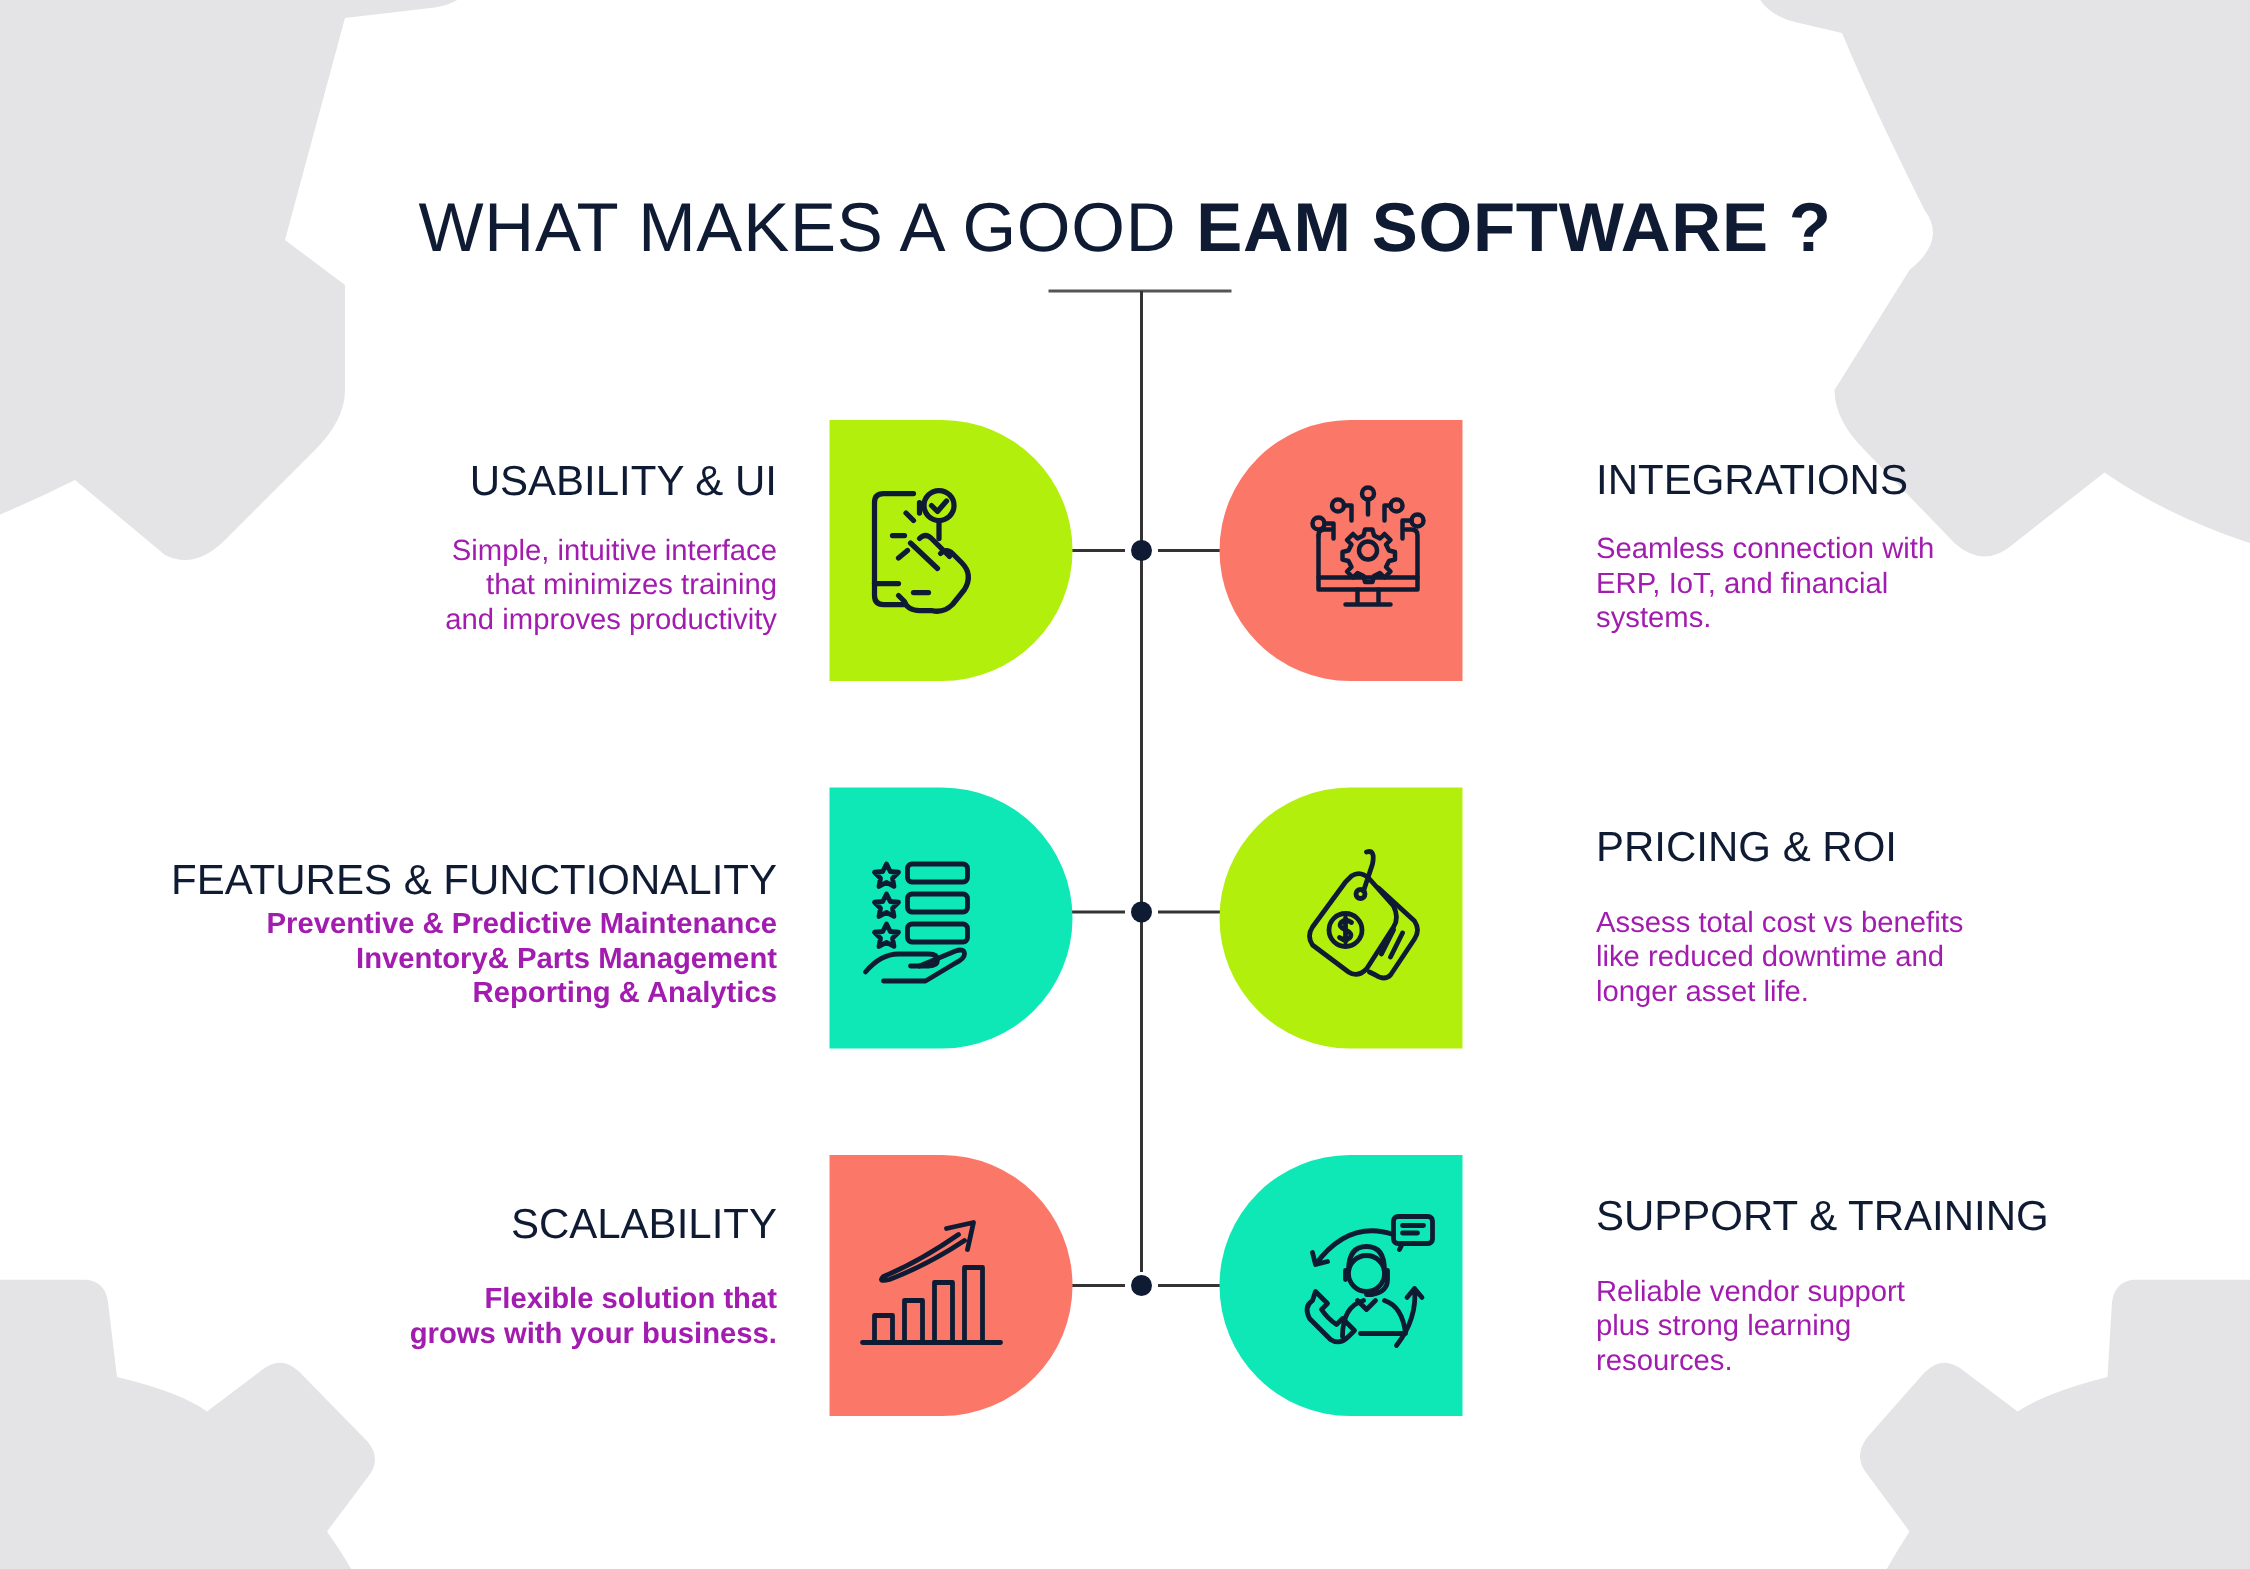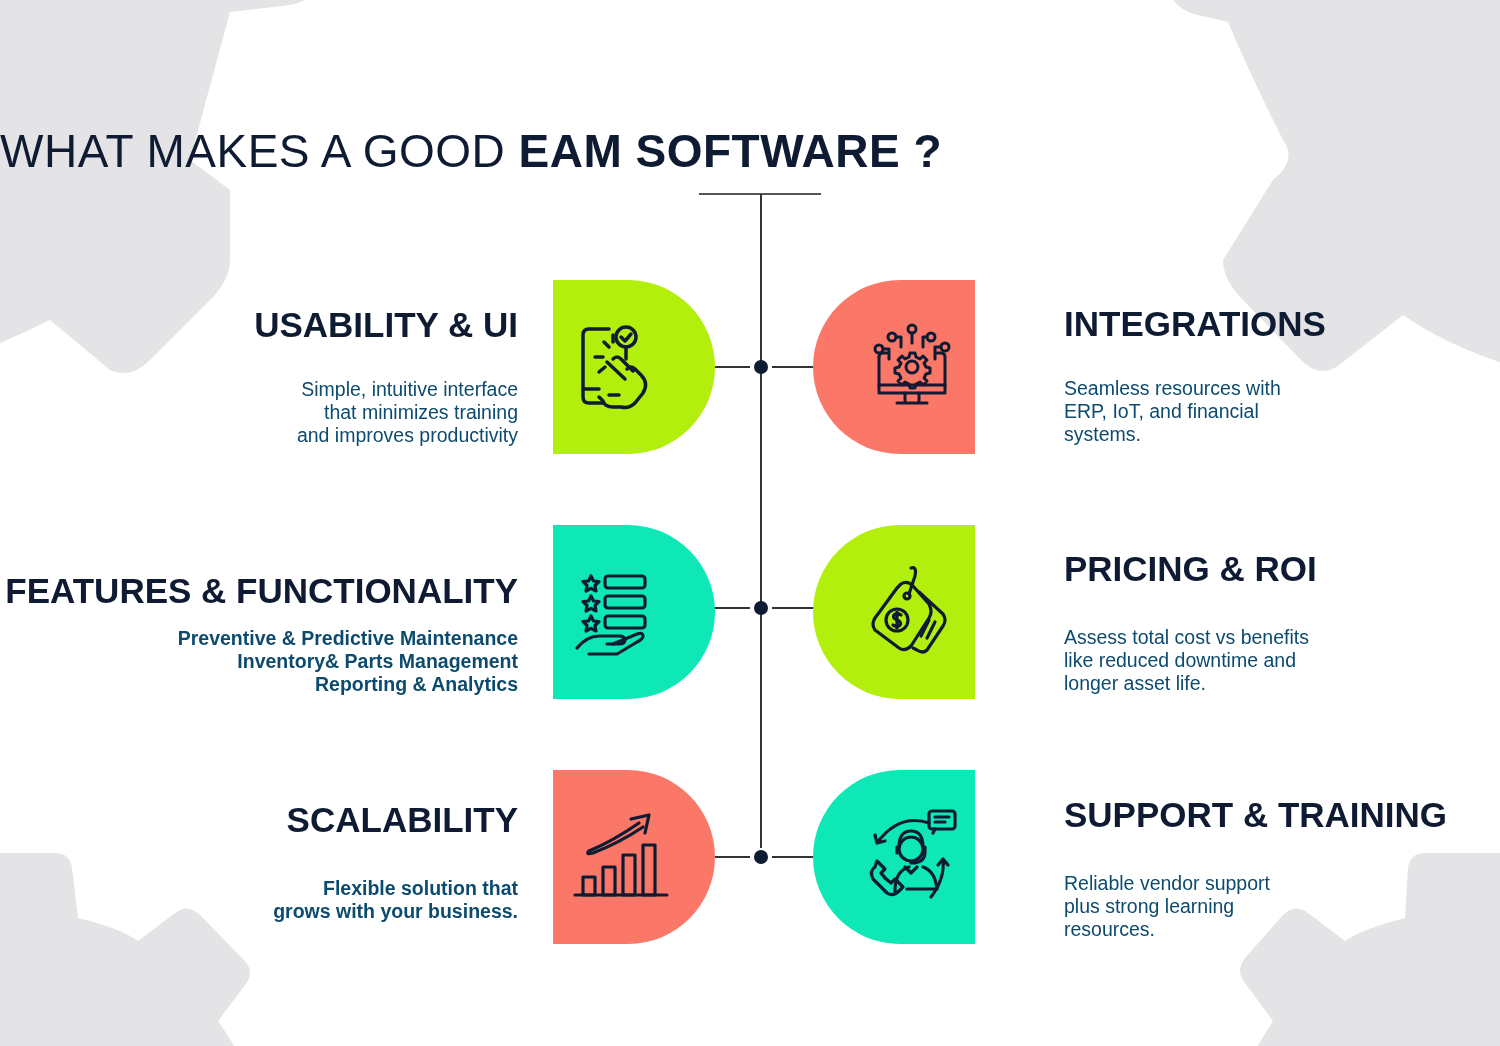--- a/index.html
+++ b/index.html
@@ -5,40 +5,40 @@
   html, body { margin: 0; padding: 0; }
   body {
     width: 1500px; height: 1046px; position: relative; overflow: hidden;
     background: #ffffff;
     font-family: "Liberation Sans", "DejaVu Sans", sans-serif;
     color: #0f1b33;
   }
   .gear { position: absolute; fill: #e4e4e6; }
   .title {
     position: absolute; left: 0; width: 1500px; top: 124px;
-    font-size: 46px; letter-spacing: 0.5px;
+    text-align: center; font-size: 46px; letter-spacing: 0.5px;
     color: #0f1b33;
   }
   .title .light { font-weight: 400; }
   .title .bold { font-weight: 700; }
   .tbar { position: absolute; left: 699px; top: 193px; width: 122px; height: 2px; background: #555; }
   .vline { position: absolute; left: 760px; top: 194px; width: 2px; height: 654px; background: #333; }
   .hline { position: absolute; height: 2px; background: #333; }
   .dot { position: absolute; width: 14px; height: 14px; border-radius: 50%; background: #0f1b33; }
   .card {
     position: absolute; width: 162px; height: 174px;
     display: flex; align-items: center; justify-content: center;
   }
   .card.left { border-radius: 0 87px 87px 0; }
   .card.right { border-radius: 87px 0 0 87px; }
   .card svg { width: 100px; height: 100px; }
   .card.left svg { margin-right: 30px; }
   .card.right svg { margin-left: 30px; }
-  .heading { position: absolute; font-weight: 700; font-size: 35px; color: #0f1b33; white-space: nowrap; }
-  .desc { position: absolute; font-size: 19.5px; line-height: 23px; color: #0c4a6e; white-space: pre-line; margin-top: 22px; }
+  .heading { position: absolute; font-weight: 400; font-size: 28px; color: #0f1b33; white-space: nowrap; }
+  .desc { position: absolute; font-size: 19.5px; line-height: 23px; color: #a21caf; white-space: pre-line; }
   .l-text { right: 982px; text-align: right; }
   .r-text { left: 1064px; text-align: left; }
 </style>
 </head>
 <body>
 
 <svg class="gear" style="left:-230px;top:-260px;width:560px;height:680px;" viewBox="0 0 560 680">
   <path d="M120 0 H550 V230 Q550 260 520 265 L460 272 Q420 420 420 420 L460 450 L460 520 Q460 540 440 560 L380 620 Q360 640 340 630 L280 580 Q200 620 120 640 L0 640 V0 Z"></path>
 </svg>
 <svg class="gear" style="left:1168px;top:-260px;width:400px;height:680px;" viewBox="0 0 400 680">
@@ -81,21 +81,21 @@
     <circle cx="57" cy="20" r="10"></circle>
     <path d="M52 20 l4 4 l6 -7"></path>
     <path d="M57 30 V42"></path>
     <path d="M40 30 l-5 -5 M34 40 l-8 0 M36 50 l-6 5 M44 25 l0 -7"></path>
     <path d="M38 45 L56 62 M44 42 q4 -4 8 0 l12 12 M58 52 q4 -4 8 0 l6 6 q8 8 2 18 l-8 10 q-6 6 -14 4 H44 q-8 0 -10 -6 l-4 -4"></path>
     <path d="M40 78 H50"></path>
   </svg>
 </div>
 
 <div class="heading r-text" style="top:304px;">INTEGRATIONS</div>
-<div class="desc r-text" style="top:355px;">Seamless resources with
+<div class="desc r-text" style="top:355px;">Seamless connection with
 ERP, IoT, and financial
 systems.</div>
 <div class="card right" style="left:813px;top:280px;background:#fb7869;">
   <svg viewBox="0 0 100 100" fill="none" stroke="#0f1b33" stroke-width="3" stroke-linecap="round" stroke-linejoin="round">
     <path d="M20 40 V76 H86 V40 Q86 36 82 36 H78"></path>
     <path d="M28 36 H24 Q20 36 20 40"></path>
     <path d="M20 68 H86"></path>
     <path d="M46 76 V84 M60 76 V84 M38 86 H68"></path>
     <circle cx="53" cy="50" r="6"></circle>
     <path d="M53 36 l3 0 l1 4 l4 2 l3 -3 l4 4 l-3 3 l2 4 l4 1 v5 l-4 1 l-2 4 l3 3 l-4 4 l-3 -3 l-4 2 l-1 4 h-5 l-1 -4 l-4 -2 l-3 3 l-4 -4 l3 -3 l-2 -4 l-4 -1 v-5 l4 -1 l2 -4 l-3 -3 l4 -4 l3 3 l4 -2 l1 -4 z"></path>

